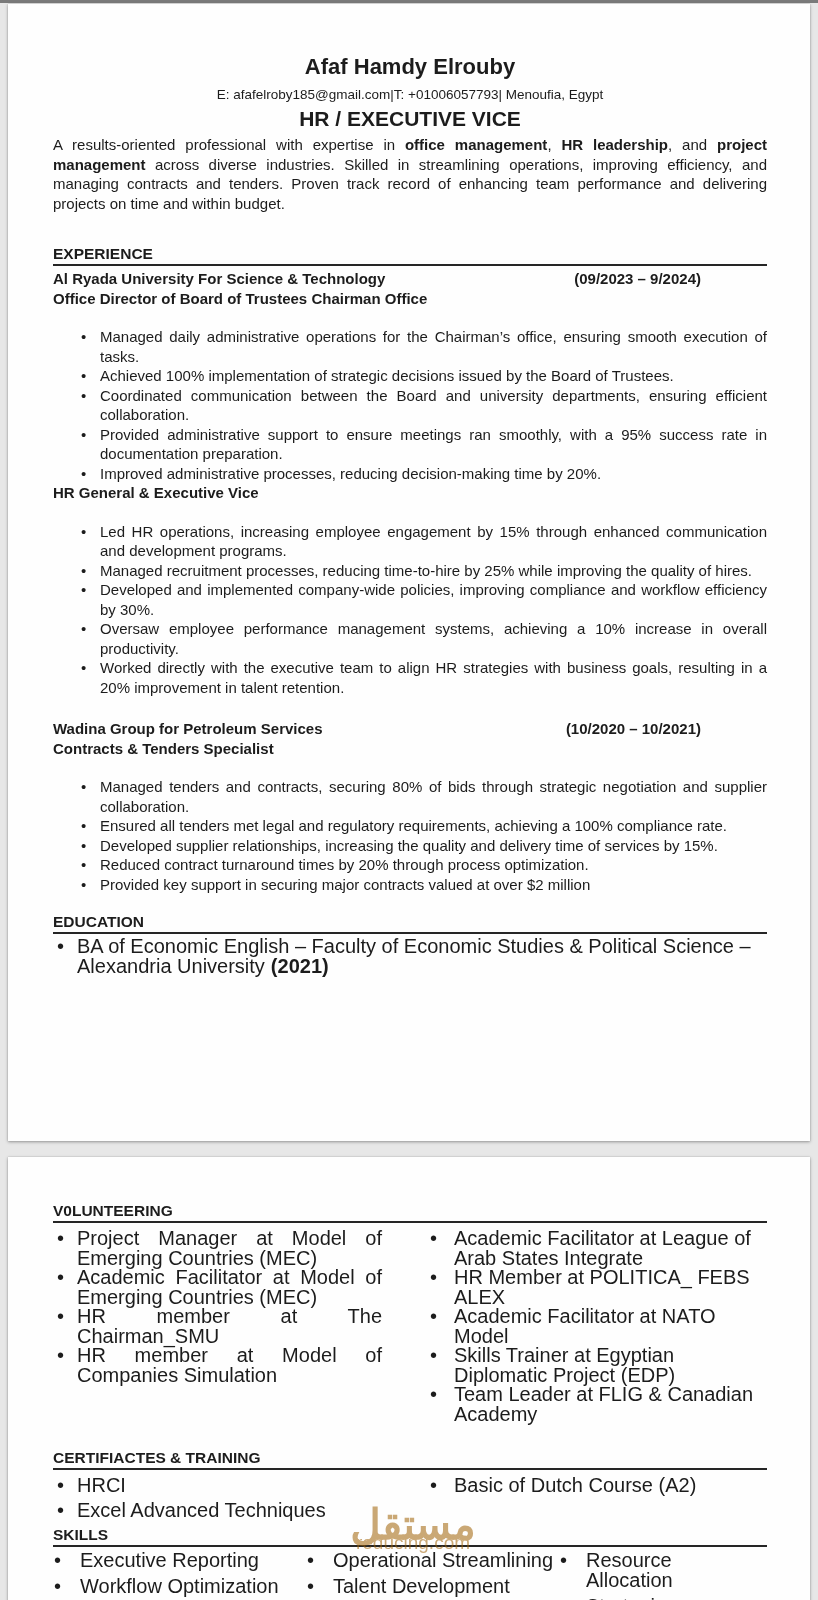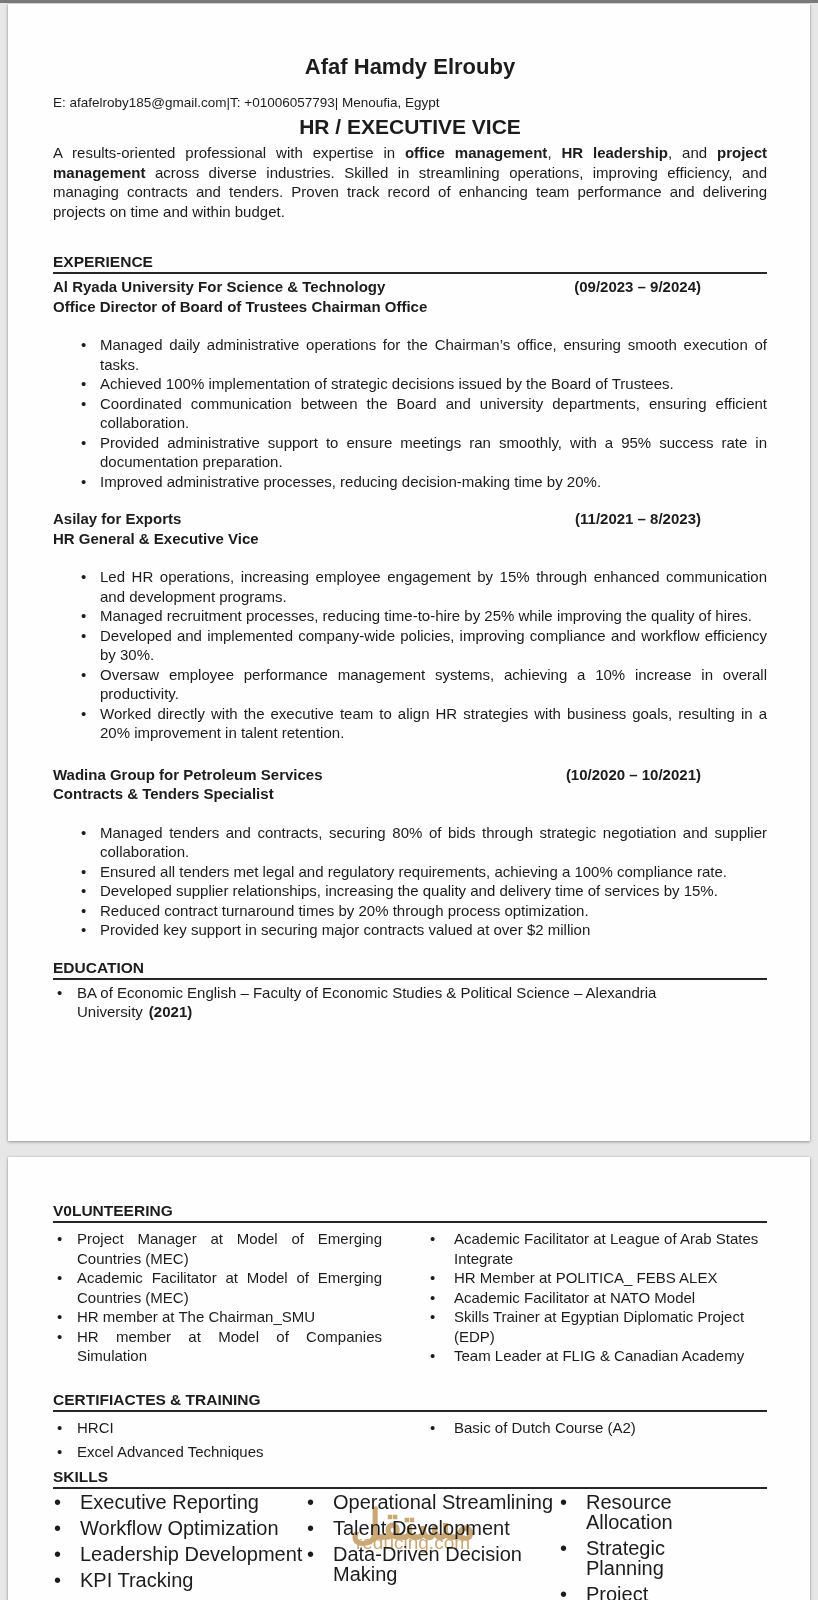--- a/index.html
+++ b/index.html
@@ -13,21 +13,21 @@
 
   .page {
     position:absolute; left:8px; width:802px; background:#fefefe;
     box-shadow:0 1px 3px rgba(0,0,0,0.35), 0 0 1px rgba(0,0,0,0.2);
     box-sizing:border-box;
   }
   .page1 { top:4px; height:1137px; padding:49px 43px 0 45px; }
   .page2 { top:1157px; height:700px; padding:44px 43px 0 45px; }
 
   .name   { text-align:center; font-size:22px; font-weight:bold; line-height:27px; }
-  .contact{ text-align:left; font-size:13.5px; line-height:17px; margin-top:14px; }
+  .contact{ text-align:center; font-size:13.5px; line-height:17px; margin-top:6px; }
   .doc-title { text-align:center; font-size:21px; font-weight:bold; line-height:26px; margin-top:3px; }
 
   .sec-h {
     font-size:15.5px; font-weight:bold; line-height:19px;
     border-bottom:2px solid #262626; padding-bottom:1px;
   }
   .summary-h { margin-top:37px; }
   .exp-h     { margin-top:31px; }
   .edu-h     { margin-top:18px; }
   .cert-h    { margin-top:24px; }
@@ -42,21 +42,21 @@
   .job-head.mt2 { margin-top:22px; }
   .job-dates { margin-right:66px; white-space:nowrap; }
   .job-role  { font-weight:bold; font-size:15px; line-height:19.5px; }
 
   ul.blist { list-style:none; margin:19px 0 0 0; padding:0; }
   ul.blist li { position:relative; padding-left:47px; font-size:15px;
                 line-height:19.5px; text-align:justify; }
   ul.blist li::before { content:"\2022"; position:absolute; left:28px; }
 
   ul.slist { list-style:none; margin:3px 0 0 0; padding:0; }
-  ul.slist li { position:relative; padding-left:24px; font-size:15px; line-height:19.5px; }
+  ul.slist li { position:relative; padding-left:24px; font-size:20px; line-height:19.5px; }
   ul.slist li::before { content:"\2022"; position:absolute; left:4px; }
   .edu-year { font-weight:bold; margin-left:6px; }
 
   .two-col { display:flex; margin-top:3px; }
   .col-l { flex:0 0 377px; box-sizing:border-box; padding-right:48px; }
   .col-l li { text-align:justify; }
   .col-r { flex:1; }
   .col-r ul.slist li::before { left:0; }
   .cert-row ul.slist li { margin-bottom:5px; }
 
@@ -94,24 +94,20 @@
   </div>
   <div class="job-role">Office Director of Board of Trustees Chairman Office</div>
   <ul class="blist">
     <li>Managed daily administrative operations for the Chairman’s office, ensuring smooth execution of tasks.</li>
     <li>Achieved 100% implementation of strategic decisions issued by the Board of Trustees.</li>
     <li>Coordinated communication between the Board and university departments, ensuring efficient collaboration.</li>
     <li>Provided administrative support to ensure meetings ran smoothly, with a 95% success rate in documentation preparation.</li>
     <li>Improved administrative processes, reducing decision-making time by 20%.</li>
   </ul>
 
-  <div class="job-head mt">
-    <span>Asilay for Exports</span>
-    <span class="job-dates">(11/2021 – 8/2023)</span>
-  </div>
   <div class="job-role">HR General &amp; Executive Vice</div>
   <ul class="blist">
     <li>Led HR operations, increasing employee engagement by 15% through enhanced communication and development programs.</li>
     <li>Managed recruitment processes, reducing time-to-hire by 25% while improving the quality of hires.</li>
     <li>Developed and implemented company-wide policies, improving compliance and workflow efficiency by 30%.</li>
     <li>Oversaw employee performance management systems, achieving a 10% increase in overall productivity.</li>
     <li>Worked directly with the executive team to align HR strategies with business goals, resulting in a 20% improvement in talent retention.</li>
   </ul>
 
   <div class="job-head mt2">

